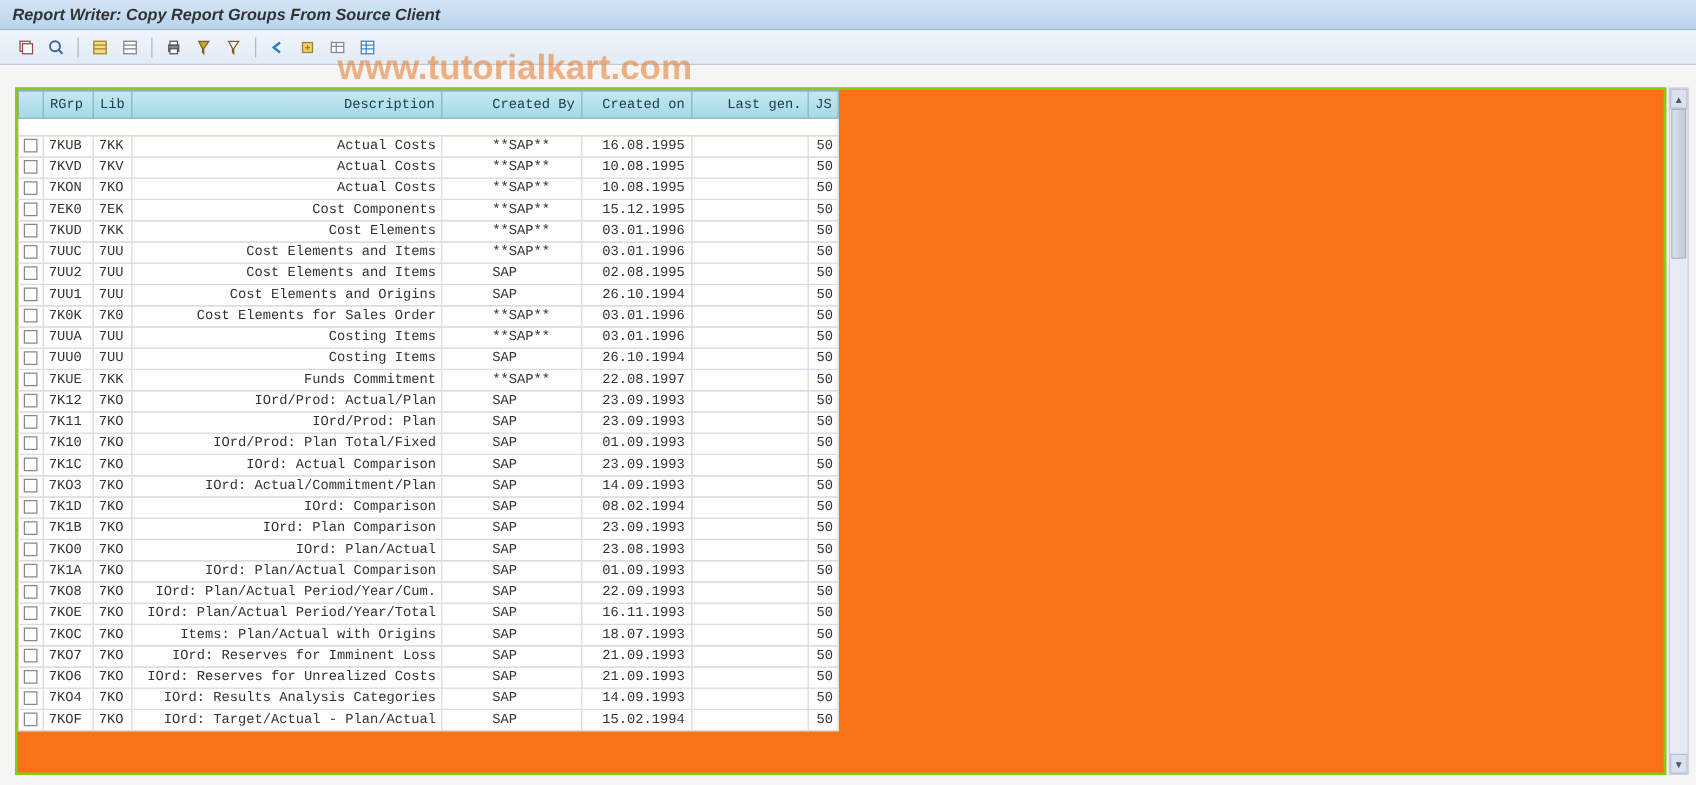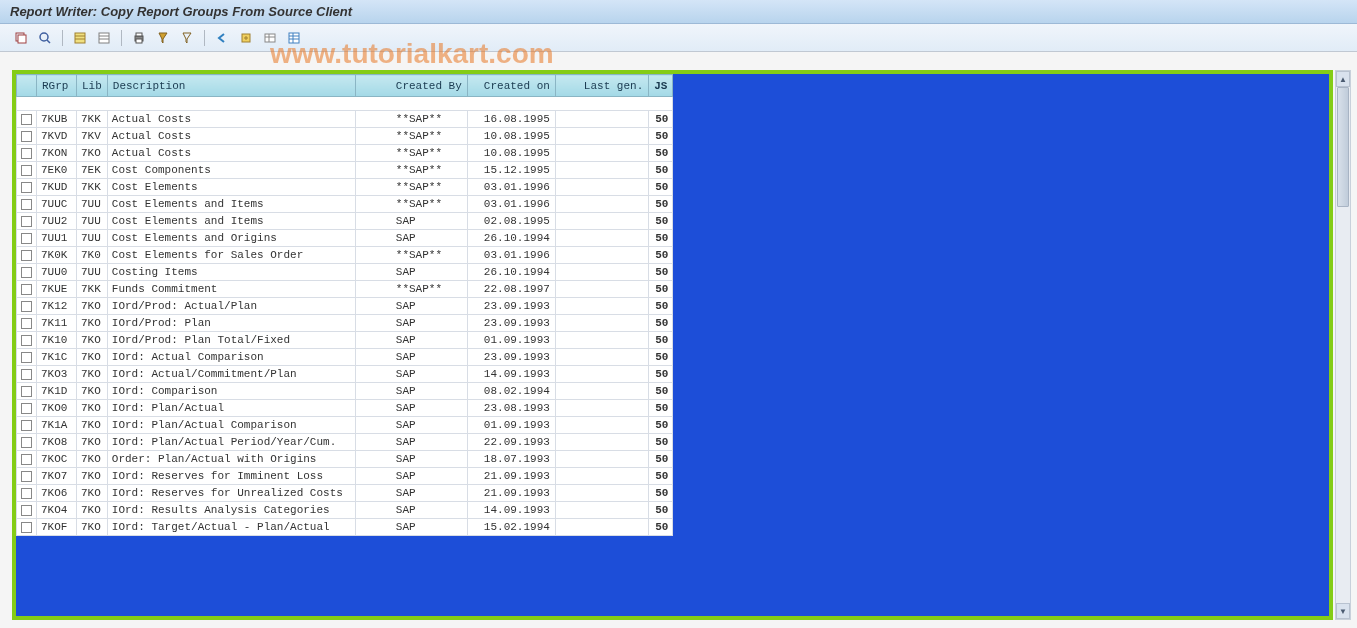--- a/index.html
+++ b/index.html
@@ -62,22 +62,22 @@
       font-family: Arial, sans-serif;
       z-index: 0;
       pointer-events: none;
     }
     .content-area {
       position: absolute;
       top: 70px;
       left: 12px;
       right: 24px;
       bottom: 8px;
-      background: #1d4ed8;
-      border: 4px solid #84cc16;
+      background: #f97316;
+      border: 2px solid #84cc16;
       overflow: hidden;
     }
     .scrollbar-v {
       position: absolute;
       right: 6px;
       top: 70px;
       bottom: 8px;
       width: 16px;
       background: #e8ecf2;
       border: 1px solid #c8d0da;
@@ -132,25 +132,25 @@
       padding: 0 4px;
       height: 16px;
       line-height: 16px;
       white-space: nowrap;
       color: #333;
       background: #fff;
     }
     .col-check { width: 16px; text-align: center; }
     .col-rgrp { width: 40px; }
     .col-lib { width: 28px; }
-    .col-desc { width: 248px; }
+    .col-desc { width: 248px; text-align: right; }
     .col-created-by { width: 88px; padding-left: 40px; }
     .col-created-on { width: 80px; padding-left: 16px; }
     .col-last-gen { width: 72px; padding-left: 28px; }
-    .col-js { width: 22px; text-align: right; font-weight: bold; }
+    .col-js { width: 22px; text-align: right; }
     .checkbox-cell {
       width: 11px;
       height: 11px;
       border: 1px solid #888;
       background: #fff;
       display: inline-block;
       vertical-align: middle;
     }
     .spacer-row td {
       height: 14px;
@@ -349,20 +349,30 @@
           <td class="col-rgrp">7K0K</td>
           <td class="col-lib">7K0</td>
           <td class="col-desc">Cost Elements for Sales Order</td>
           <td class="col-created-by">**SAP**</td>
           <td class="col-created-on">03.01.1996</td>
           <td class="col-last-gen"></td>
           <td class="col-js">50</td>
         </tr>
         <tr>
           <td class="col-check"><span class="checkbox-cell"></span></td>
+          <td class="col-rgrp">7UUA</td>
+          <td class="col-lib">7UU</td>
+          <td class="col-desc">Costing Items</td>
+          <td class="col-created-by">**SAP**</td>
+          <td class="col-created-on">03.01.1996</td>
+          <td class="col-last-gen"></td>
+          <td class="col-js">50</td>
+        </tr>
+        <tr>
+          <td class="col-check"><span class="checkbox-cell"></span></td>
           <td class="col-rgrp">7UU0</td>
           <td class="col-lib">7UU</td>
           <td class="col-desc">Costing Items</td>
           <td class="col-created-by">SAP</td>
           <td class="col-created-on">26.10.1994</td>
           <td class="col-last-gen"></td>
           <td class="col-js">50</td>
         </tr>
         <tr>
           <td class="col-check"><span class="checkbox-cell"></span></td>
@@ -429,20 +439,30 @@
           <td class="col-rgrp">7K1D</td>
           <td class="col-lib">7KO</td>
           <td class="col-desc">IOrd: Comparison</td>
           <td class="col-created-by">SAP</td>
           <td class="col-created-on">08.02.1994</td>
           <td class="col-last-gen"></td>
           <td class="col-js">50</td>
         </tr>
         <tr>
           <td class="col-check"><span class="checkbox-cell"></span></td>
+          <td class="col-rgrp">7K1B</td>
+          <td class="col-lib">7KO</td>
+          <td class="col-desc">IOrd: Plan Comparison</td>
+          <td class="col-created-by">SAP</td>
+          <td class="col-created-on">23.09.1993</td>
+          <td class="col-last-gen"></td>
+          <td class="col-js">50</td>
+        </tr>
+        <tr>
+          <td class="col-check"><span class="checkbox-cell"></span></td>
           <td class="col-rgrp">7KO0</td>
           <td class="col-lib">7KO</td>
           <td class="col-desc">IOrd: Plan/Actual</td>
           <td class="col-created-by">SAP</td>
           <td class="col-created-on">23.08.1993</td>
           <td class="col-last-gen"></td>
           <td class="col-js">50</td>
         </tr>
         <tr>
           <td class="col-check"><span class="checkbox-cell"></span></td>
@@ -459,23 +479,33 @@
           <td class="col-rgrp">7KO8</td>
           <td class="col-lib">7KO</td>
           <td class="col-desc">IOrd: Plan/Actual Period/Year/Cum.</td>
           <td class="col-created-by">SAP</td>
           <td class="col-created-on">22.09.1993</td>
           <td class="col-last-gen"></td>
           <td class="col-js">50</td>
         </tr>
         <tr>
           <td class="col-check"><span class="checkbox-cell"></span></td>
+          <td class="col-rgrp">7KOE</td>
+          <td class="col-lib">7KO</td>
+          <td class="col-desc">IOrd: Plan/Actual Period/Year/Total</td>
+          <td class="col-created-by">SAP</td>
+          <td class="col-created-on">16.11.1993</td>
+          <td class="col-last-gen"></td>
+          <td class="col-js">50</td>
+        </tr>
+        <tr>
+          <td class="col-check"><span class="checkbox-cell"></span></td>
           <td class="col-rgrp">7KOC</td>
           <td class="col-lib">7KO</td>
-          <td class="col-desc">Order: Plan/Actual with Origins</td>
+          <td class="col-desc">Items: Plan/Actual with Origins</td>
           <td class="col-created-by">SAP</td>
           <td class="col-created-on">18.07.1993</td>
           <td class="col-last-gen"></td>
           <td class="col-js">50</td>
         </tr>
         <tr>
           <td class="col-check"><span class="checkbox-cell"></span></td>
           <td class="col-rgrp">7KO7</td>
           <td class="col-lib">7KO</td>
           <td class="col-desc">IOrd: Reserves for Imminent Loss</td>

